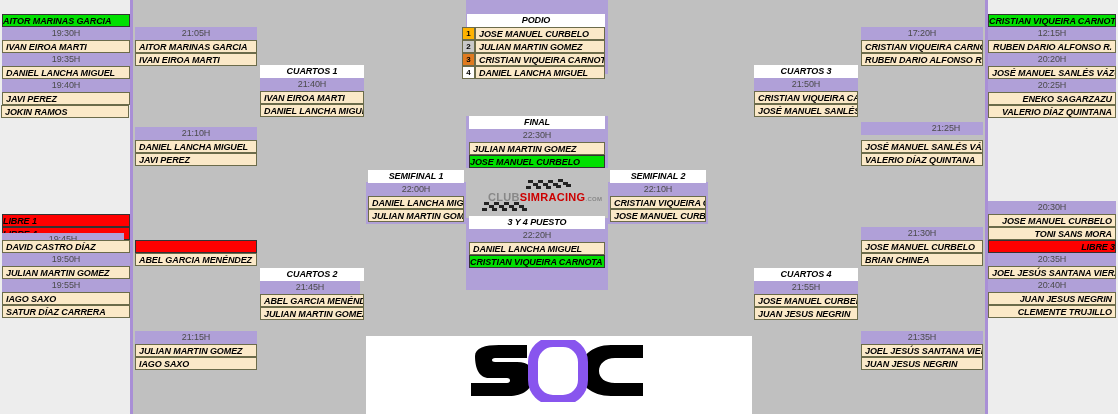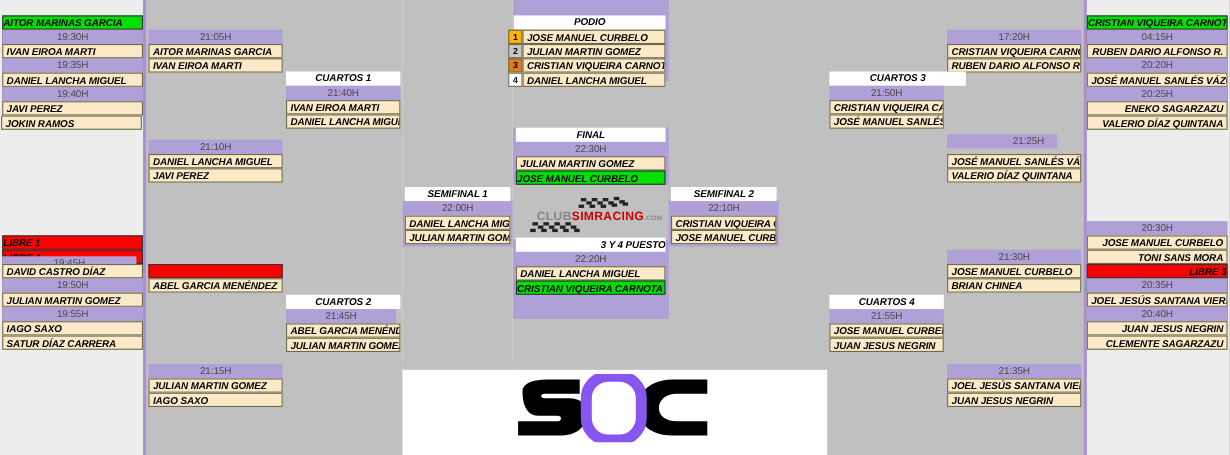--- a/index.html
+++ b/index.html
@@ -166,73 +166,73 @@
       <div class="cell title" style="left: 260px; top: 65px; width: 104px;">CUARTOS 1</div>
       <div class="cell time" style="left: 260px; top: 78px; width: 104px;">21:40H</div>
       <div class="cell name" style="left: 260px; top: 91px; width: 104px;">IVAN EIROA MARTI</div>
       <div class="cell name" style="left: 260px; top: 104px; width: 104px;">DANIEL LANCHA MIGUEL</div>
       <div class="cell title" style="left: 260px; top: 268px; width: 104px;">CUARTOS 2</div>
       <div class="cell time" style="left: 260px; top: 281px; width: 100px;">21:45H</div>
       <div class="cell name" style="left: 260px; top: 294px; width: 104px;">ABEL GARCIA MENÉNDEZ</div>
       <div class="cell name" style="left: 260px; top: 307px; width: 104px;">JULIAN MARTIN GOMEZ</div>
       <div class="cell green ralign" style="left: 988px; top: 14px; width: 128px;">CRISTIAN VIQUEIRA CARNOTA</div>
       <div class="cell red ralign" style="left: 988px; top: 27px; width: 128px;">LIBRE 2</div>
-      <div class="cell time" style="left: 988px; top: 27px; width: 128px;">04:15H</div>
+      <div class="cell time" style="left: 988px; top: 27px; width: 128px;">12:15H</div>
       <div class="cell name ralign" style="left: 988px; top: 40px; width: 128px;">RUBEN DARIO ALFONSO R.</div>
       <div class="cell name ralign" style="left: 988px; top: 53px; width: 128px;">FABIÁN CUBAS REYES</div>
       <div class="cell time" style="left: 988px; top: 53px; width: 128px;">20:20H</div>
       <div class="cell name ralign" style="left: 988px; top: 66px; width: 128px;">JOSÉ MANUEL SANLÉS VÁZQUEZ</div>
       <div class="cell name ralign" style="left: 988px; top: 79px; width: 128px;">DAVID MARTÍNEZ TAJADA</div>
       <div class="cell time" style="left: 988px; top: 79px; width: 128px;">20:25H</div>
       <div class="cell name ralign" style="left: 988px; top: 92px; width: 128px;">ENEKO SAGARZAZU</div>
       <div class="cell name ralign" style="left: 988px; top: 105px; width: 128px;">VALERIO DÍAZ QUINTANA</div>
       <div class="cell time" style="left: 988px; top: 201px; width: 128px;">20:30H</div>
       <div class="cell name ralign" style="left: 988px; top: 214px; width: 128px;">JOSE MANUEL CURBELO</div>
       <div class="cell name ralign" style="left: 988px; top: 227px; width: 128px;">TONI SANS MORA</div>
       <div class="cell red ralign" style="left: 988px; top: 240px; width: 128px; padding-left: 44px;">LIBRE 3</div>
       <div class="cell green ralign" style="left: 988px; top: 253px; width: 128px;">BRIAN CHINEA</div>
       <div class="cell time" style="left: 988px; top: 253px; width: 128px;">20:35H</div>
       <div class="cell name ralign" style="left: 988px; top: 266px; width: 128px;">JOEL JESÚS SANTANA VIERA</div>
       <div class="cell name ralign" style="left: 988px; top: 279px; width: 128px;">AARÓN REY SANMARTÍN</div>
       <div class="cell time" style="left: 988px; top: 279px; width: 128px;">20:40H</div>
       <div class="cell name ralign" style="left: 988px; top: 292px; width: 128px;">JUAN JESUS NEGRIN</div>
-      <div class="cell name ralign" style="left: 988px; top: 305px; width: 128px;">CLEMENTE SAGARZAZU</div>
+      <div class="cell name ralign" style="left: 988px; top: 305px; width: 128px;">CLEMENTE TRUJILLO</div>
       <div class="cell time" style="left: 861px; top: 27px; width: 122px;">17:20H</div>
       <div class="cell name" style="left: 861px; top: 40px; width: 122px;">CRISTIAN VIQUEIRA CARNOTA</div>
       <div class="cell name" style="left: 861px; top: 53px; width: 122px;">RUBEN DARIO ALFONSO R.</div>
-      <div class="cell time" style="left: 861px; top: 122px; width: 100px; padding-left: 48px;">21:25H</div>
+      <div class="cell time" style="left: 861px; top: 122px; width: 122px; padding-left: 48px;">21:25H</div>
       <div class="cell name" style="left: 861px; top: 140px; width: 122px;">JOSÉ MANUEL SANLÉS VÁZQUEZ</div>
       <div class="cell name" style="left: 861px; top: 153px; width: 122px;">VALERIO DÍAZ QUINTANA</div>
       <div class="cell time" style="left: 861px; top: 227px; width: 122px;">21:30H</div>
       <div class="cell name" style="left: 861px; top: 240px; width: 122px;">JOSE MANUEL CURBELO</div>
       <div class="cell name" style="left: 861px; top: 253px; width: 122px;">BRIAN CHINEA</div>
       <div class="cell time" style="left: 861px; top: 331px; width: 122px;">21:35H</div>
       <div class="cell name" style="left: 861px; top: 344px; width: 122px;">JOEL JESÚS SANTANA VIERA</div>
       <div class="cell name" style="left: 861px; top: 357px; width: 122px;">JUAN JESUS NEGRIN</div>
-      <div class="cell title" style="left: 754px; top: 65px; width: 124px;">CUARTOS 3</div>
+      <div class="cell title" style="left: 754px; top: 65px; width: 104px;">CUARTOS 3</div>
       <div class="cell time" style="left: 754px; top: 78px; width: 104px;">21:50H</div>
       <div class="cell name" style="left: 754px; top: 91px; width: 104px;">CRISTIAN VIQUEIRA CARNOTA</div>
       <div class="cell name" style="left: 754px; top: 104px; width: 104px;">JOSÉ MANUEL SANLÉS VÁZQUEZ</div>
       <div class="cell title" style="left: 754px; top: 268px; width: 104px;">CUARTOS 4</div>
       <div class="cell time" style="left: 754px; top: 281px; width: 104px;">21:55H</div>
       <div class="cell name" style="left: 754px; top: 294px; width: 104px;">JOSE MANUEL CURBELO</div>
       <div class="cell name" style="left: 754px; top: 307px; width: 104px;">JUAN JESUS NEGRIN</div>
       <div class="cell title" style="left: 368px; top: 170px; width: 96px;">SEMIFINAL 1</div>
       <div class="cell time" style="left: 368px; top: 183px; width: 96px;">22:00H</div>
       <div class="cell name" style="left: 368px; top: 196px; width: 96px;">DANIEL LANCHA MIGUEL</div>
       <div class="cell name" style="left: 368px; top: 209px; width: 96px;">JULIAN MARTIN GOMEZ</div>
       <div class="cell title" style="left: 610px; top: 170px; width: 96px;">SEMIFINAL 2</div>
       <div class="cell time" style="left: 610px; top: 183px; width: 96px;">22:10H</div>
       <div class="cell name" style="left: 610px; top: 196px; width: 96px;">CRISTIAN VIQUEIRA CARNOTA</div>
       <div class="cell name" style="left: 610px; top: 209px; width: 96px;">JOSE MANUEL CURBELO</div>
       <div class="cell title" style="left: 469px; top: 116px; width: 136px;">FINAL</div>
       <div class="cell time" style="left: 469px; top: 129px; width: 136px;">22:30H</div>
       <div class="cell name" style="left: 469px; top: 142px; width: 136px;">JULIAN MARTIN GOMEZ</div>
       <div class="cell green" style="left: 469px; top: 155px; width: 136px;">JOSE MANUEL CURBELO</div>
-      <div class="cell title" style="left: 469px; top: 216px; width: 136px; text-align: right;">3 Y 4 PUESTO</div>
+      <div class="cell title" style="left: 469px; top: 216px; width: 136px;">3 Y 4 PUESTO</div>
       <div class="cell time" style="left: 469px; top: 229px; width: 136px;">22:20H</div>
       <div class="cell name" style="left: 469px; top: 242px; width: 136px;">DANIEL LANCHA MIGUEL</div>
       <div class="cell green" style="left: 469px; top: 255px; width: 136px;">CRISTIAN VIQUEIRA CARNOTA</div>
       <div class="cell title" style="left: 467px; top: 14px; width: 138px;">PODIO</div>
       <div class="rank rank-gold" style="left: 462px; top: 27px;">1</div>
       <div class="cell name" style="left: 475px; top: 27px; width: 130px;">JOSE MANUEL CURBELO</div>
       <div class="rank rank-silver" style="left: 462px; top: 40px;">2</div>
       <div class="cell name" style="left: 475px; top: 40px; width: 130px;">JULIAN MARTIN GOMEZ</div>
       <div class="rank rank-bronze" style="left: 462px; top: 53px;">3</div>
       <div class="cell name" style="left: 475px; top: 53px; width: 130px;">CRISTIAN VIQUEIRA CARNOTA</div>

